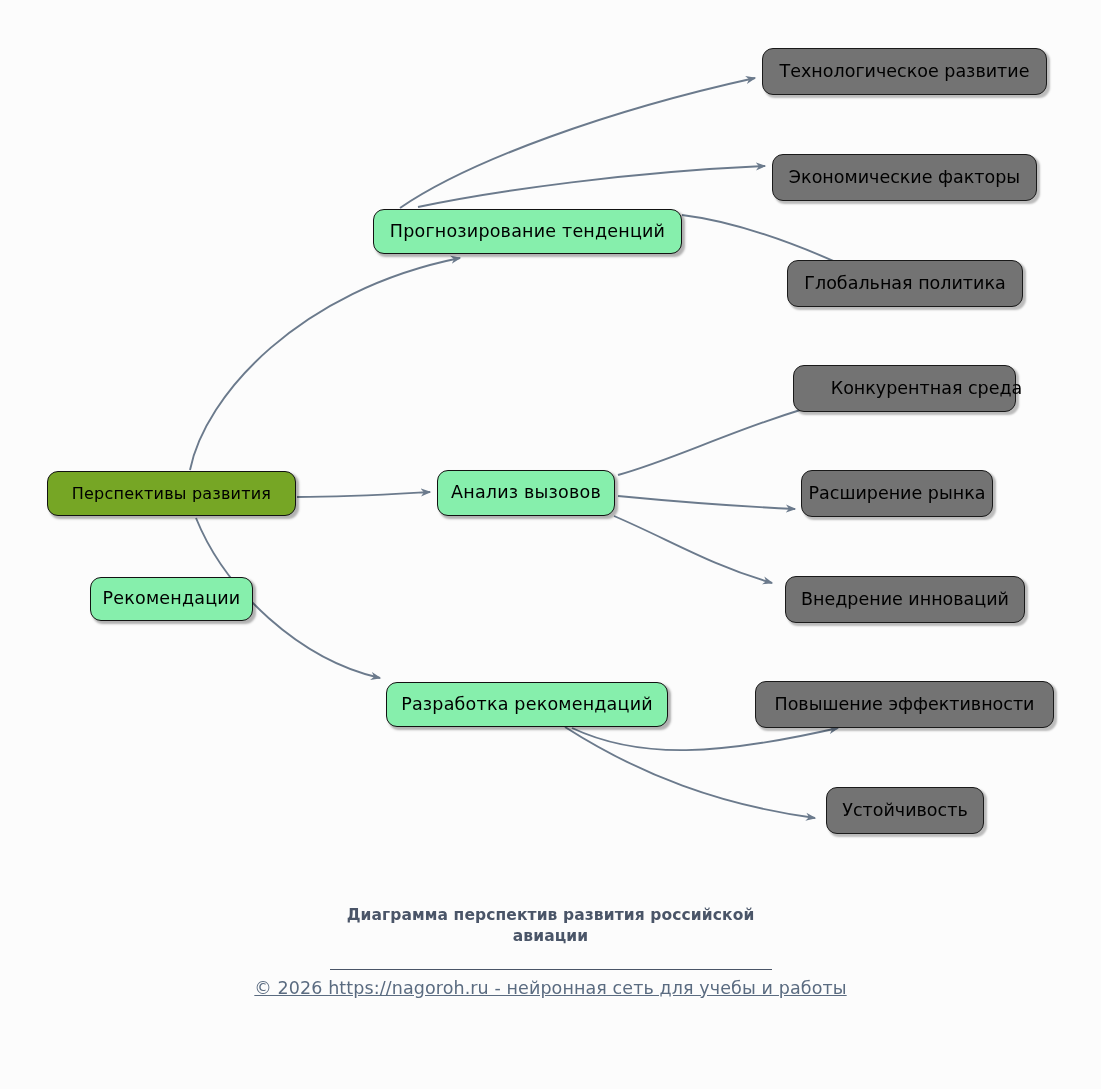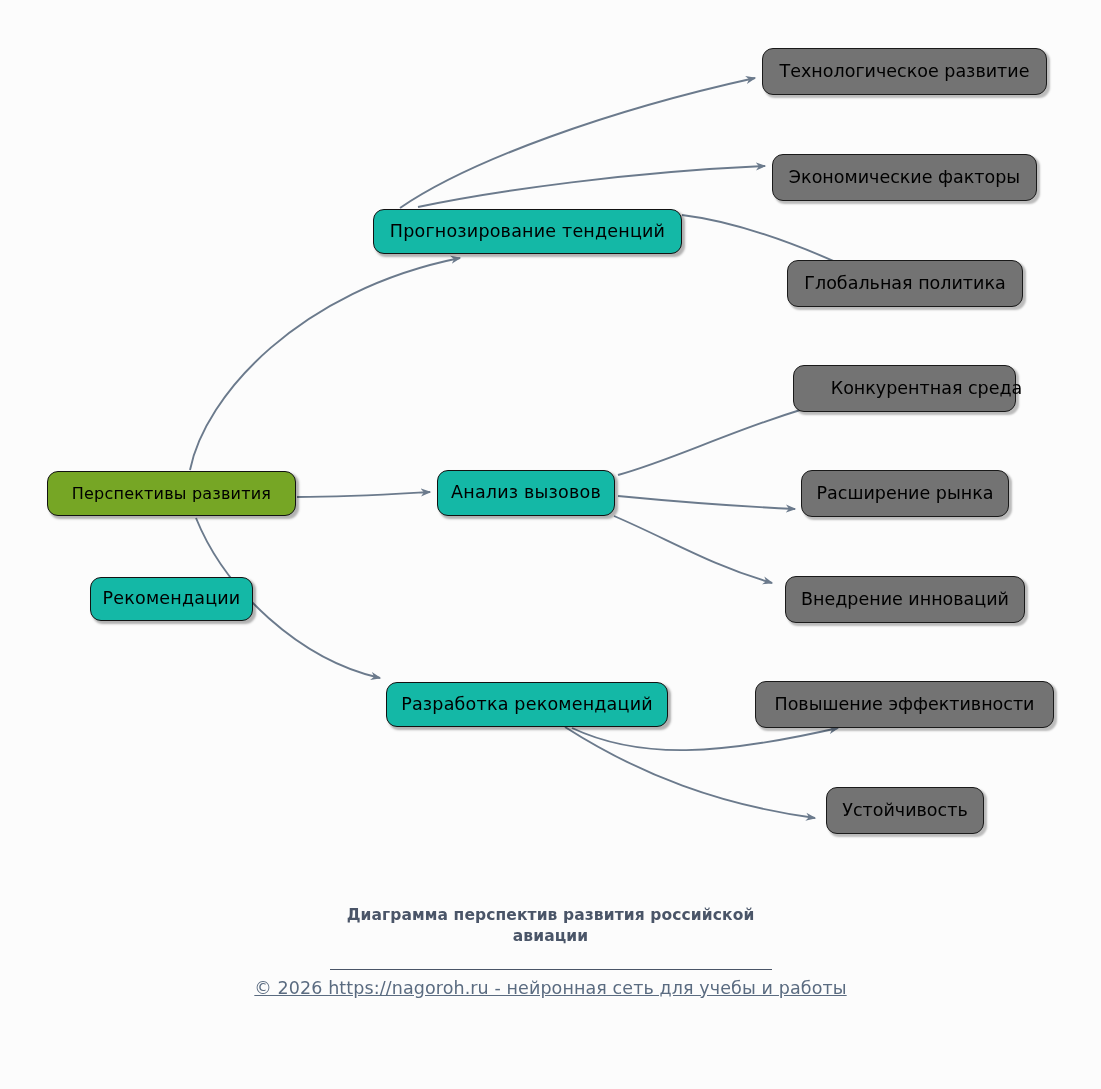--- a/index.html
+++ b/index.html
@@ -36,21 +36,21 @@
     color: #000000;
     z-index: 5;
     box-shadow: 2.5px 2.5px 2.2px rgba(0,0,0,0.30);
   }
   .node.root {
     background: #76a625;
     font-size: 16px;
     letter-spacing: 0.2px;
   }
   .node.branch {
-    background: #14b8a6;
+    background: #86efac;
     font-size: 17.5px;
     letter-spacing: 0.2px;
   }
   .node.leaf {
     background: #737373;
     font-size: 17.5px;
     border: 1.5px solid #1a1a1a;
     box-shadow: 2.2px 2.2px 2.0px rgba(0,0,0,0.26);
   }
   #footer {
@@ -135,21 +135,21 @@
   </div>
 
   <div class="node branch" style="left:437px; top:470px; width:178px; height:46px;">
     <span>Анализ вызовов</span>
   </div>
 
   <div class="node leaf" style="left:793px; top:365px; width:223px; height:47px;padding-left:44px;">
     <span>Конкурентная среда</span>
   </div>
 
-  <div class="node leaf" style="left:801px; top:470px; width:208px; height:47px;">
+  <div class="node leaf" style="left:801px; top:470px; width:192px; height:47px;">
     <span>Расширение рынка</span>
   </div>
 
   <div class="node leaf" style="left:785px; top:576px; width:240px; height:47px;">
     <span>Внедрение инноваций</span>
   </div>
 
   <div class="node branch" style="left:386px; top:682px; width:282px; height:45px;">
     <span>Разработка рекомендаций</span>
   </div>

